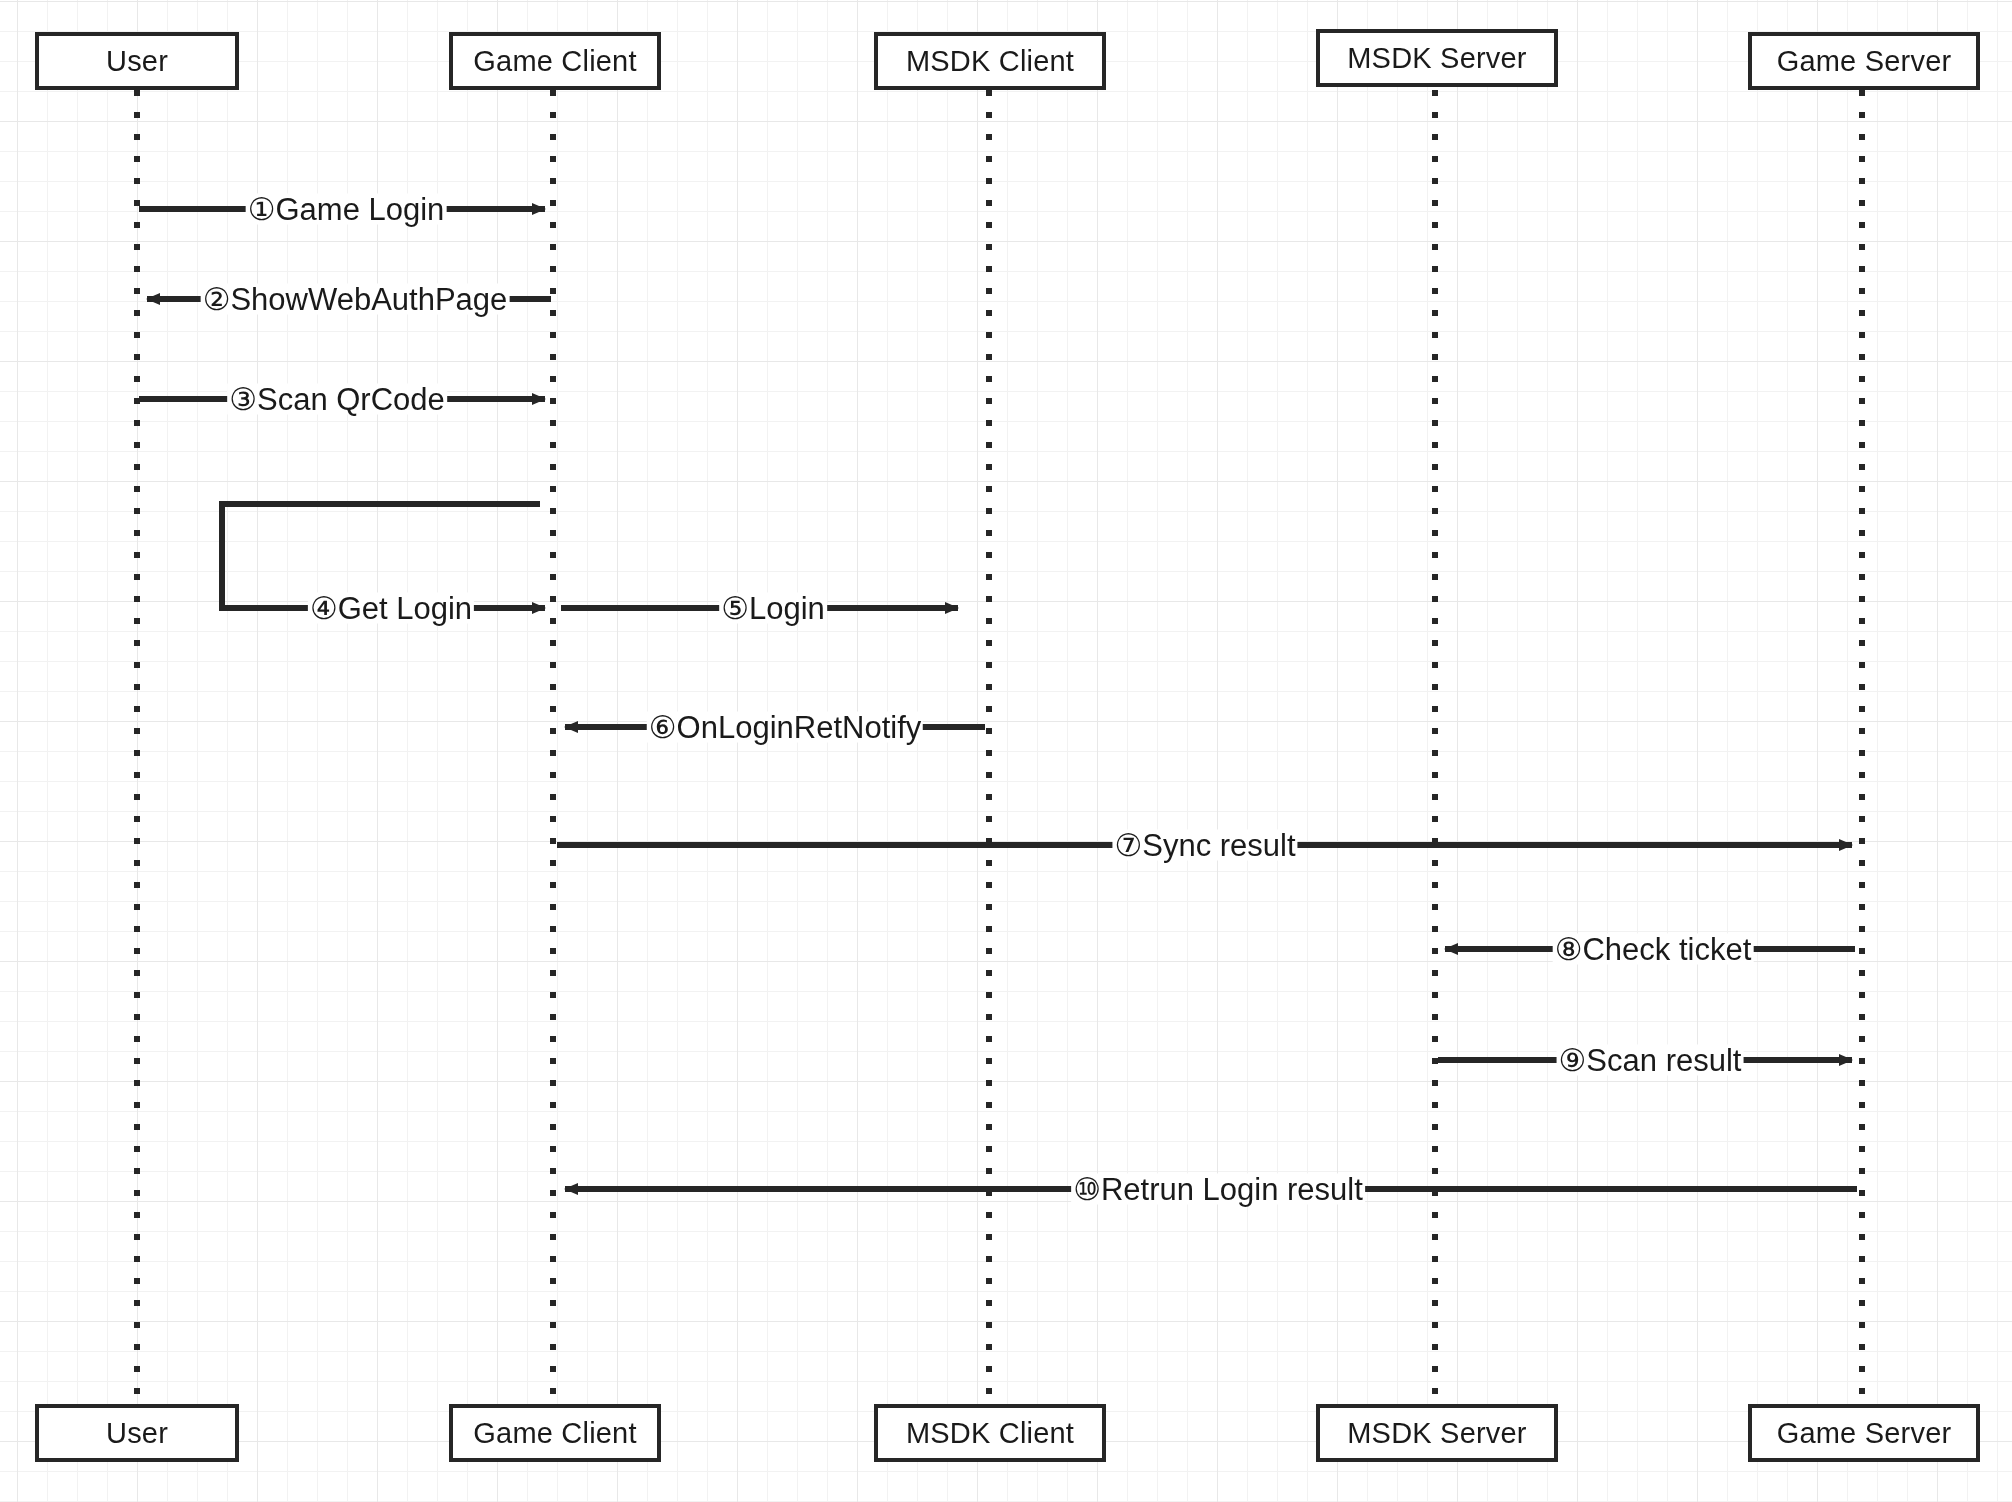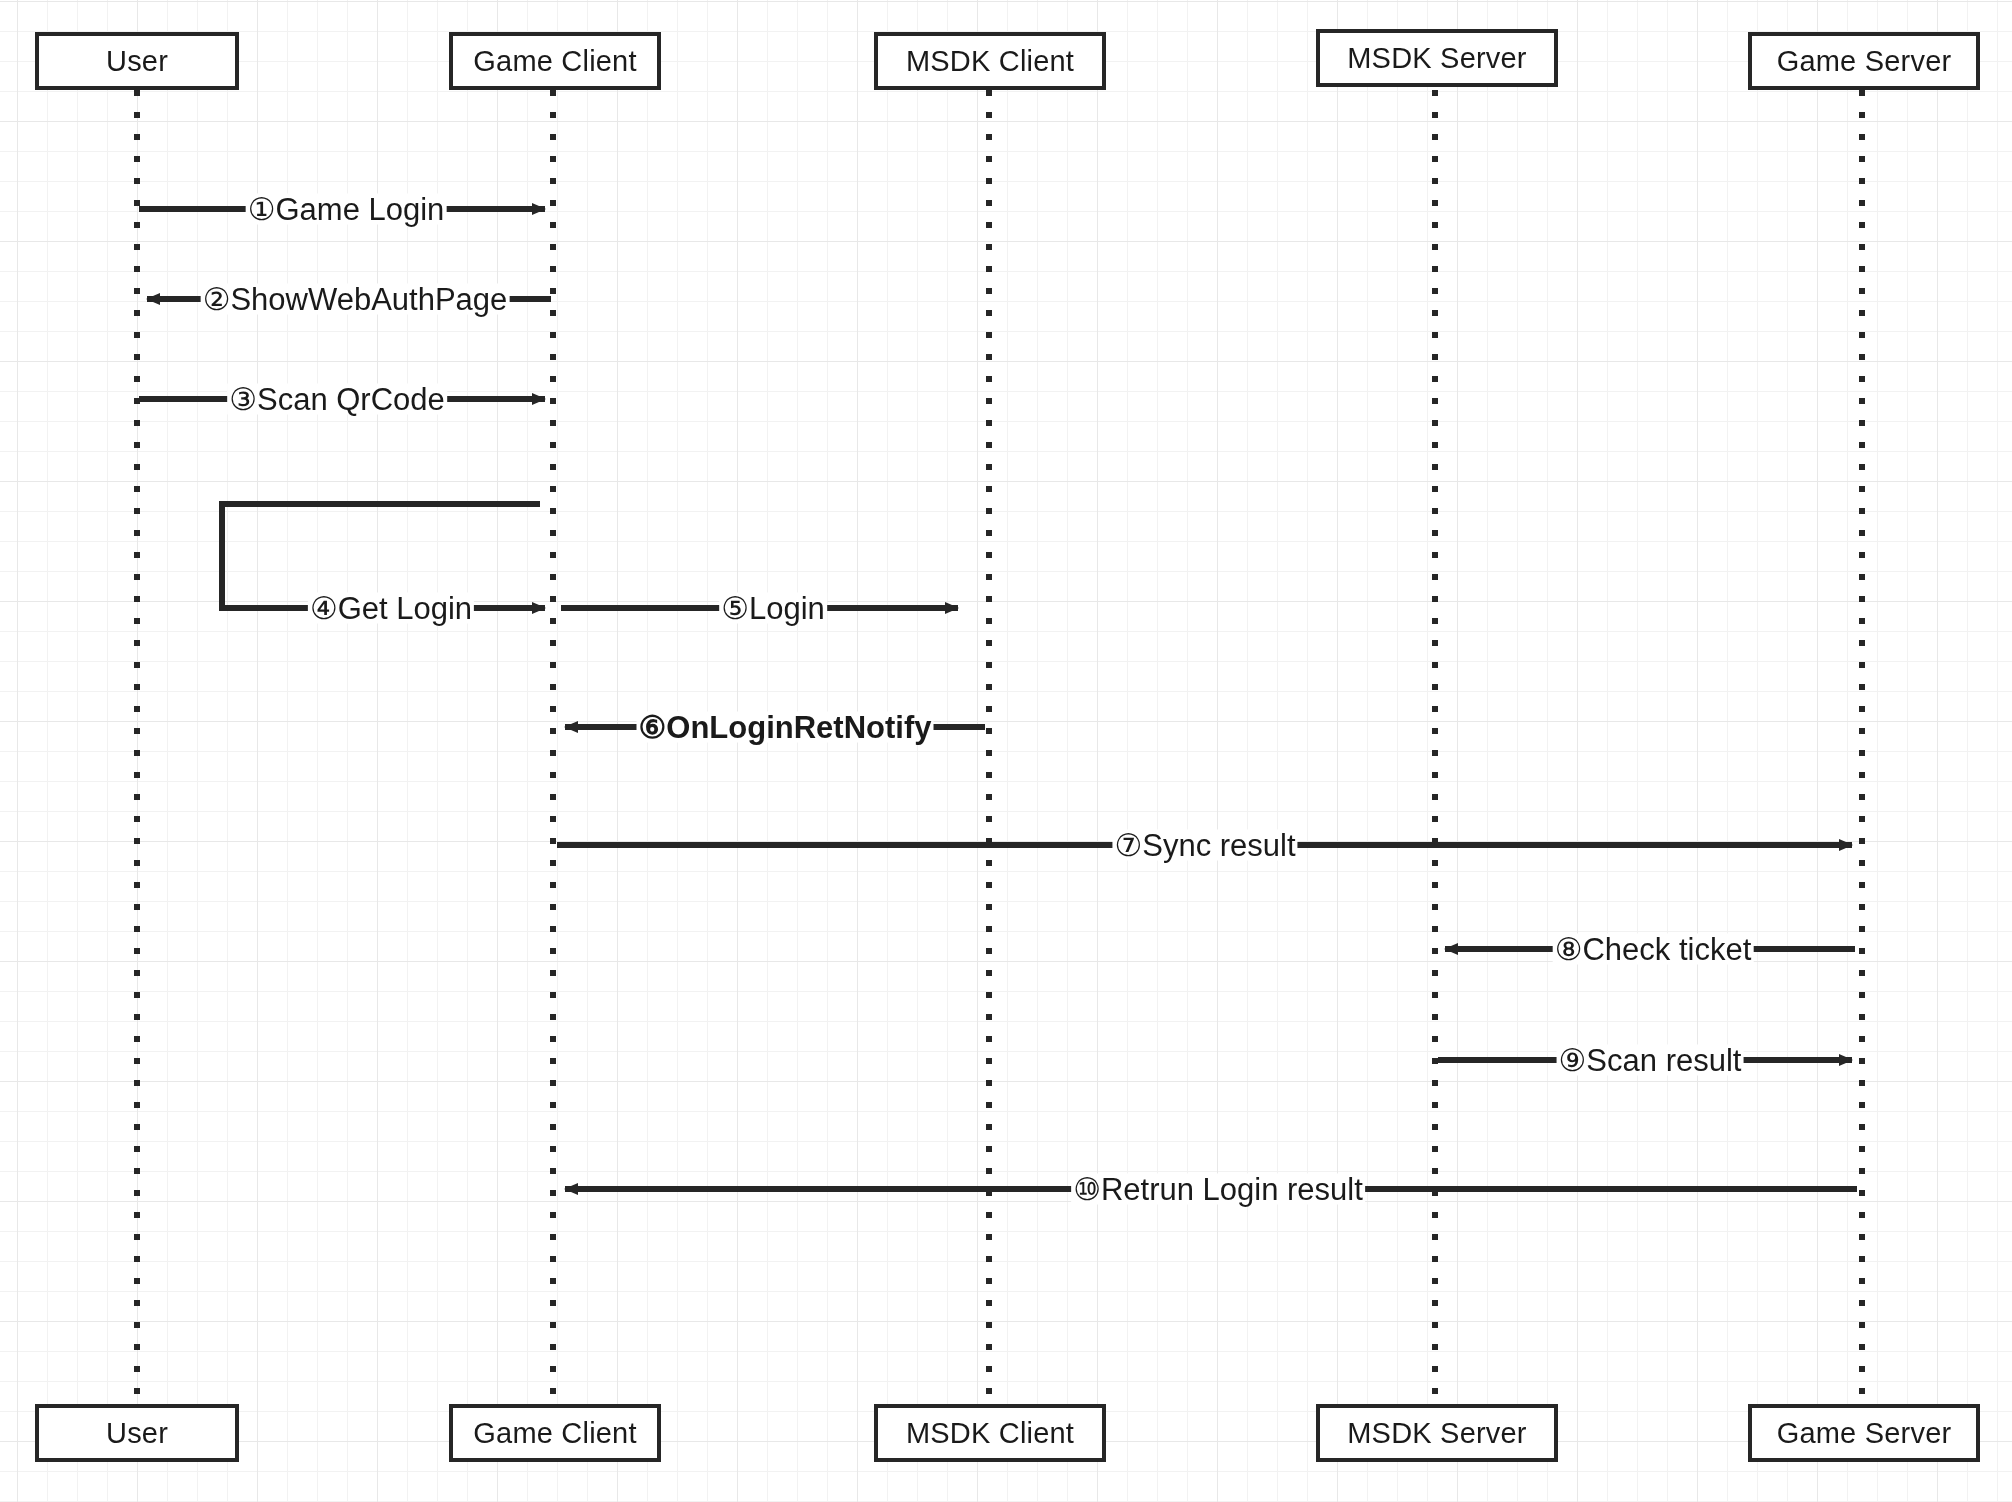--- a/index.html
+++ b/index.html
@@ -140,21 +140,21 @@
   </div>
   <div class="msg-label" style="left:337px; top:399px;">
     <span>③</span><span>Scan QrCode</span>
   </div>
   <div class="msg-label" style="left:391px; top:608px;">
     <span>④</span><span>Get Login</span>
   </div>
   <div class="msg-label" style="left:773px; top:608px;">
     <span>⑤</span><span>Login</span>
   </div>
-  <div class="msg-label" style="left:785px; top:727px;font-weight:bold;">
+  <div class="msg-label" style="left:785px; top:727px;">
     <span>⑥</span><span>OnLoginRetNotify</span>
   </div>
   <div class="msg-label" style="left:1205px; top:845px;">
     <span>⑦</span><span>Sync result</span>
   </div>
   <div class="msg-label" style="left:1653px; top:949px;text-align:right;">
     <span>⑧</span><span>Check ticket</span>
   </div>
   <div class="msg-label" style="left:1650px; top:1060px;">
     <span>⑨</span><span>Scan result</span>

